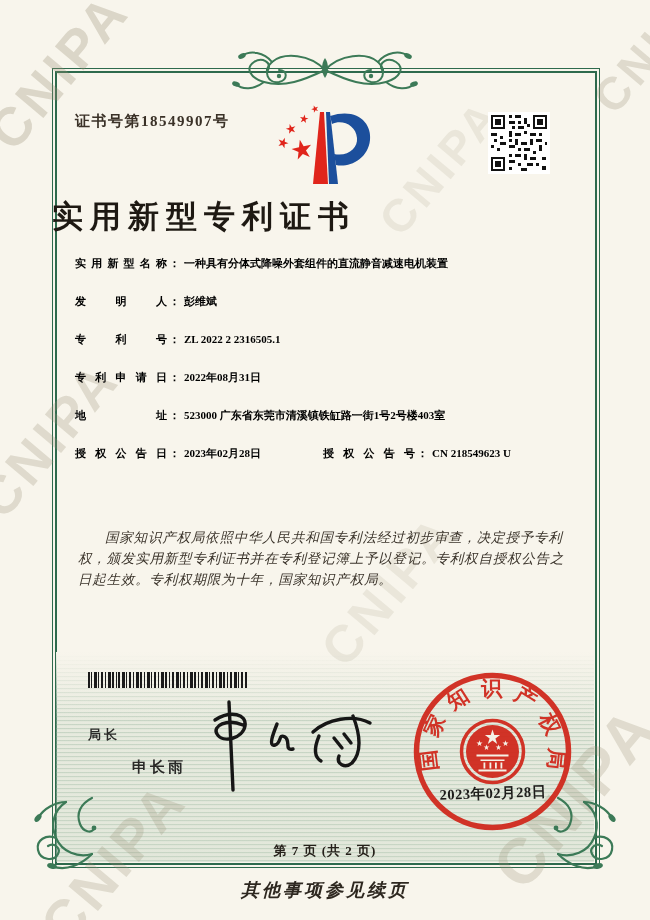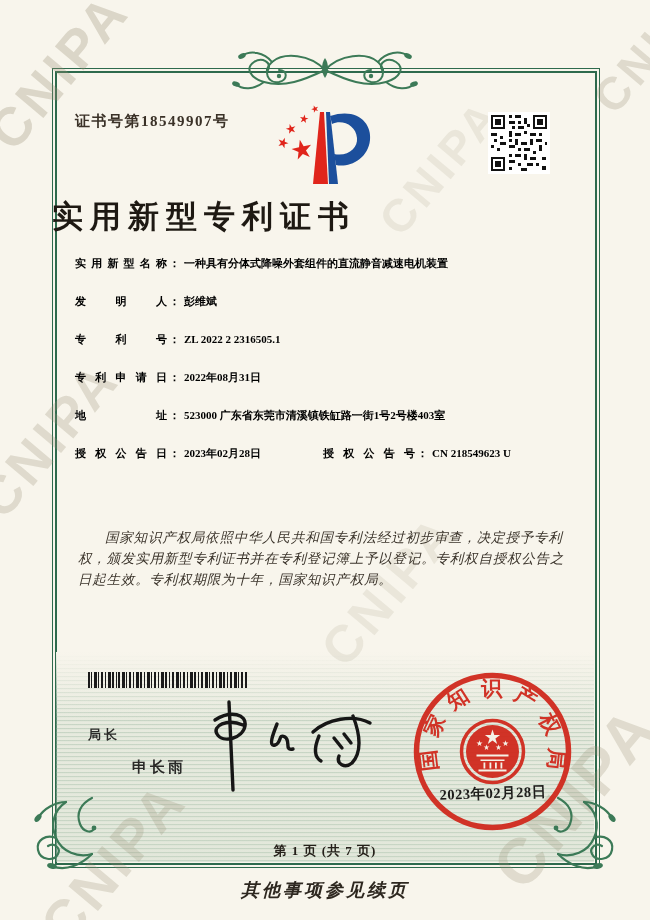--- a/index.html
+++ b/index.html
@@ -305,16 +305,16 @@
         <rect x="-14" y="18" width="28" height="2"></rect>
       </g>
     </g>
     <path id="sealArc" d="M -53 24 A 57 57 0 1 1 53 24" fill="none"></path>
     <text font-size="21" font-weight="bold" fill="#d0281c" font-family="Liberation Serif, DejaVu Serif, serif">
       <textPath href="#sealArc" startOffset="4" textLength="212" lengthAdjust="spacing">国家知识产权局</textPath>
     </text>
   </svg>
   <div class="seal-date">2023年02月28日</div>
 
-  <div class="page-indicator">第 1 页 (共 7 页)</div>
+  <div class="page-indicator">第 7 页 (共 2 页)</div>
   <div class="continuation">其他事项参见续页</div>
 
 </div>
 
 </body></html>

